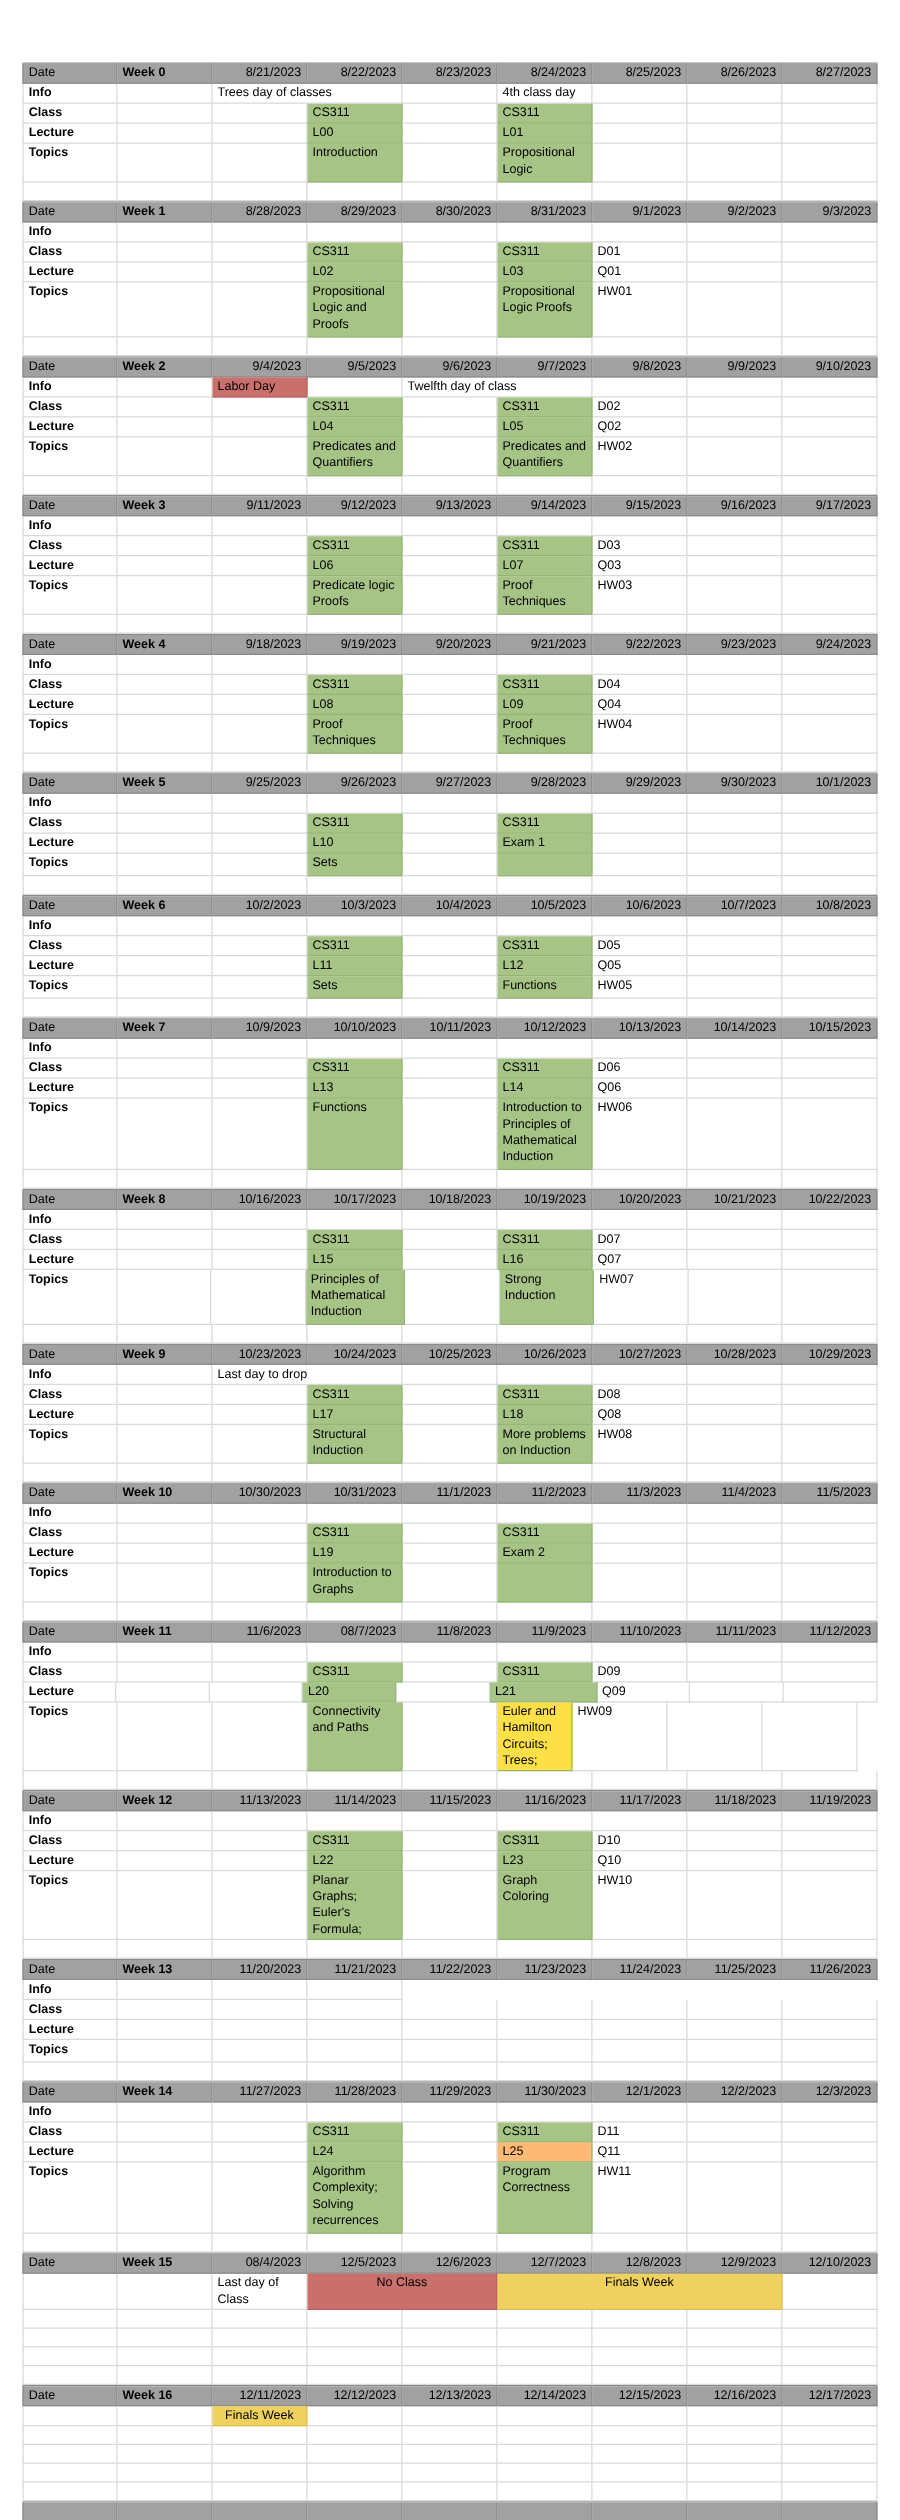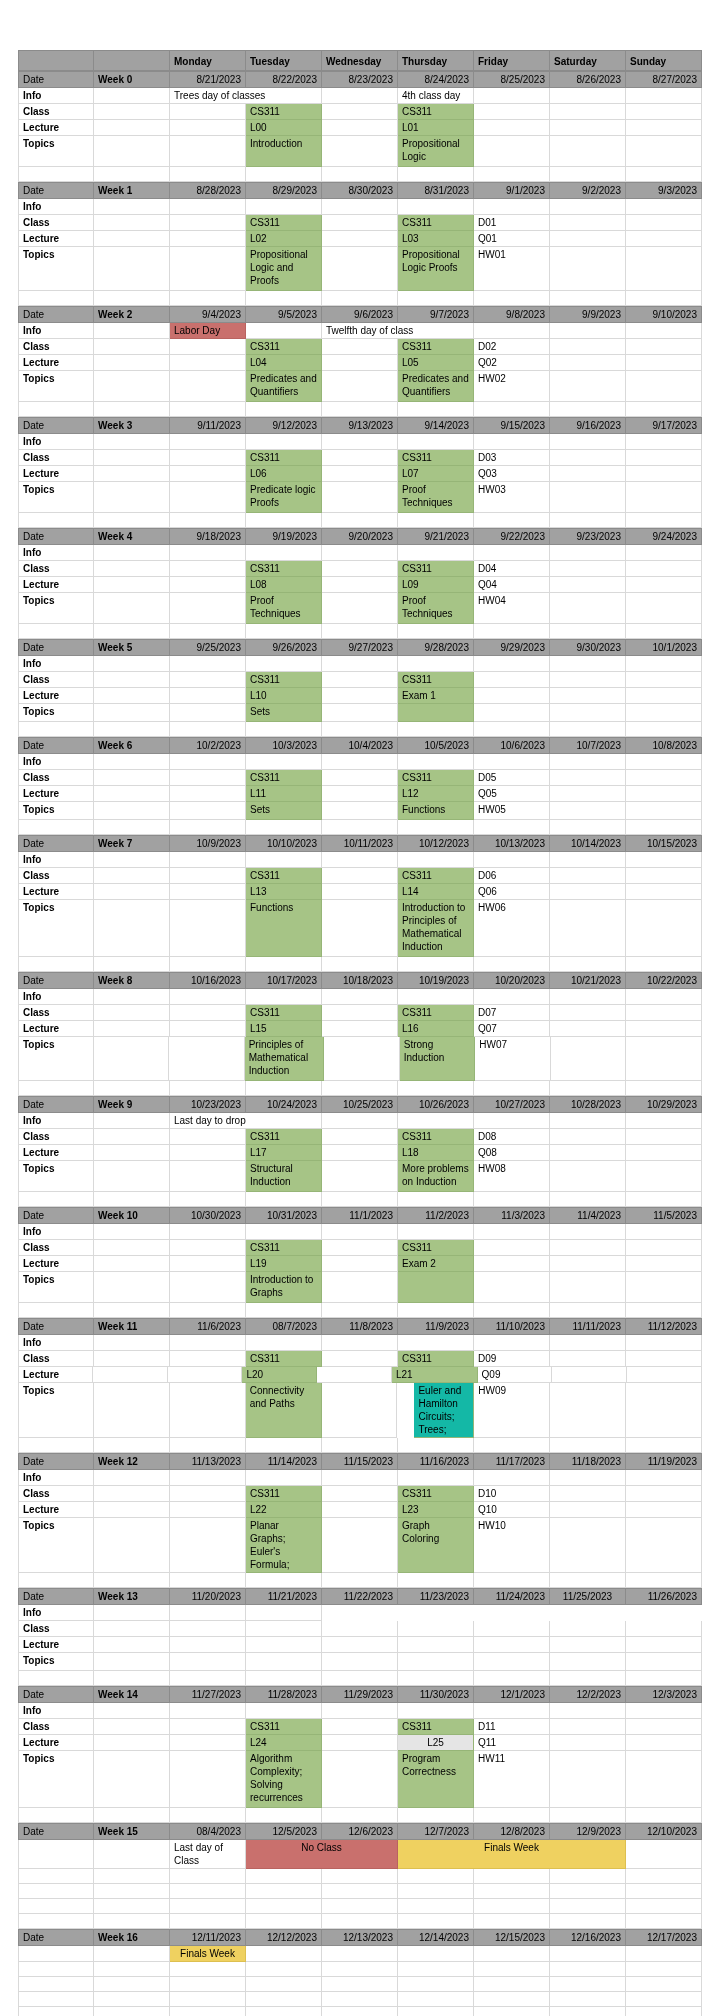--- a/index.html
+++ b/index.html
@@ -28,31 +28,20 @@
   .row.gray{border-top:1px solid #8b8b8b;}
   .bold{font-weight:bold;}
   .right{text-align:right;}
   .center{text-align:center;}
   .hdr .cell{padding-top:4px;}
 </style>
 </head>
 <body>
 
 <div class="sheet">
-    <div class="row gray hdr" style="min-height: 20px;">
-      <div class="cell" style="width: 76px;"></div>
-      <div class="cell" style="width: 76px;"></div>
-      <div class="cell bold" style="width: 76px;">Monday</div>
-      <div class="cell bold" style="width: 76px;">Tuesday</div>
-      <div class="cell bold" style="width: 76px;">Wednesday</div>
-      <div class="cell bold" style="width: 76px;">Thursday</div>
-      <div class="cell bold" style="width: 76px;">Friday</div>
-      <div class="cell bold" style="width: 76px;">Saturday</div>
-      <div class="cell bold" style="width: 76px;">Sunday</div>
-    </div>
     <div class="row gray" style="min-height: 15px;">
       <div class="cell" style="width: 76px;">Date</div>
       <div class="cell bold" style="width: 76px;">Week 0</div>
       <div class="cell right" style="width: 76px;">8/21/2023</div>
       <div class="cell right" style="width: 76px;">8/22/2023</div>
       <div class="cell right" style="width: 76px;">8/23/2023</div>
       <div class="cell right" style="width: 76px;">8/24/2023</div>
       <div class="cell right" style="width: 76px;">8/25/2023</div>
       <div class="cell right" style="width: 76px;">8/26/2023</div>
       <div class="cell right" style="width: 76px;">8/27/2023</div>
@@ -812,21 +801,21 @@
       <div class="cell" style="width: 76px;">Q09</div>
       <div class="cell" style="width: 76px;"></div>
       <div class="cell" style="width: 76px;"></div>
     </div>
     <div class="row" style="min-height: 44px;">
       <div class="cell bold" style="width: 76px;">Topics</div>
       <div class="cell" style="width: 76px;"></div>
       <div class="cell" style="width: 76px;"></div>
       <div class="cell" style="width: 76px; background: rgb(166, 196, 134); border-right-color: rgb(150, 181, 119); border-bottom-color: rgb(150, 181, 119);">Connectivity and Paths</div>
       <div class="cell" style="width: 76px;"></div>
-      <div class="cell" style="width: 60px; background: #14b8a6; border-right-color: rgb(150, 181, 119); border-bottom-color: rgb(150, 181, 119); margin-left: 17px;">Euler and Hamilton Circuits; Trees;</div>
+      <div class="cell" style="width: 60px; background: #fde047; border-right-color: rgb(150, 181, 119); border-bottom-color: rgb(150, 181, 119);">Euler and Hamilton Circuits; Trees;</div>
       <div class="cell" style="width: 76px;">HW09</div>
       <div class="cell" style="width: 76px;"></div>
       <div class="cell" style="width: 76px;"></div>
     </div>
     <div class="row" style="min-height: 15px;">
       <div class="cell" style="width: 76px;"></div>
       <div class="cell" style="width: 76px;"></div>
       <div class="cell" style="width: 76px;"></div>
       <div class="cell" style="width: 76px;"></div>
       <div class="cell" style="width: 76px;"></div>
@@ -902,21 +891,21 @@
       <div class="cell" style="width: 76px;"></div>
     </div>
     <div class="row gray" style="min-height: 15px;">
       <div class="cell" style="width: 76px;">Date</div>
       <div class="cell bold" style="width: 76px;">Week 13</div>
       <div class="cell right" style="width: 76px;">11/20/2023</div>
       <div class="cell right" style="width: 76px;">11/21/2023</div>
       <div class="cell right" style="width: 76px;">11/22/2023</div>
       <div class="cell right" style="width: 76px; text-align: right;">11/23/2023</div>
       <div class="cell right" style="width: 76px;">11/24/2023</div>
-      <div class="cell right" style="width: 76px; text-align: center;">11/25/2023</div>
+      <div class="cell right" style="width: 76px;">11/25/2023</div>
       <div class="cell right" style="width: 76px;">11/26/2023</div>
     </div>
     <div class="row" style="min-height: 15px;">
       <div class="cell bold" style="width: 76px;">Info</div>
       <div class="cell" style="width: 76px;"></div>
       <div class="cell" style="width: 76px;"></div>
       <div class="cell" style="width: 76px;"></div>
     </div>
     <div class="row" style="min-height: 15px;">
       <div class="cell bold" style="width: 76px;">Class</div>
@@ -994,21 +983,21 @@
       <div class="cell" style="width: 76px;">D11</div>
       <div class="cell" style="width: 76px;"></div>
       <div class="cell" style="width: 76px;"></div>
     </div>
     <div class="row" style="min-height: 15px;">
       <div class="cell bold" style="width: 76px;">Lecture</div>
       <div class="cell" style="width: 76px;"></div>
       <div class="cell" style="width: 76px;"></div>
       <div class="cell" style="width: 76px; background: rgb(166, 196, 134); border-right-color: rgb(150, 181, 119); border-bottom-color: rgb(150, 181, 119);">L24</div>
       <div class="cell" style="width: 76px;"></div>
-      <div class="cell" style="width: 76px; background: #e5e5e5; border-right-color: rgb(150, 181, 119); border-bottom-color: rgb(150, 181, 119); text-align: center;">L25</div>
+      <div class="cell" style="width: 76px; background: #fdba74; border-right-color: rgb(150, 181, 119); border-bottom-color: rgb(150, 181, 119);">L25</div>
       <div class="cell" style="width: 76px;">Q11</div>
       <div class="cell" style="width: 76px;"></div>
       <div class="cell" style="width: 76px;"></div>
     </div>
     <div class="row" style="min-height: 57px;">
       <div class="cell bold" style="width: 76px;">Topics</div>
       <div class="cell" style="width: 76px;"></div>
       <div class="cell" style="width: 76px;"></div>
       <div class="cell" style="width: 76px; background: rgb(166, 196, 134); border-right-color: rgb(150, 181, 119); border-bottom-color: rgb(150, 181, 119);">Algorithm Complexity; Solving recurrences</div>
       <div class="cell" style="width: 76px;"></div>

